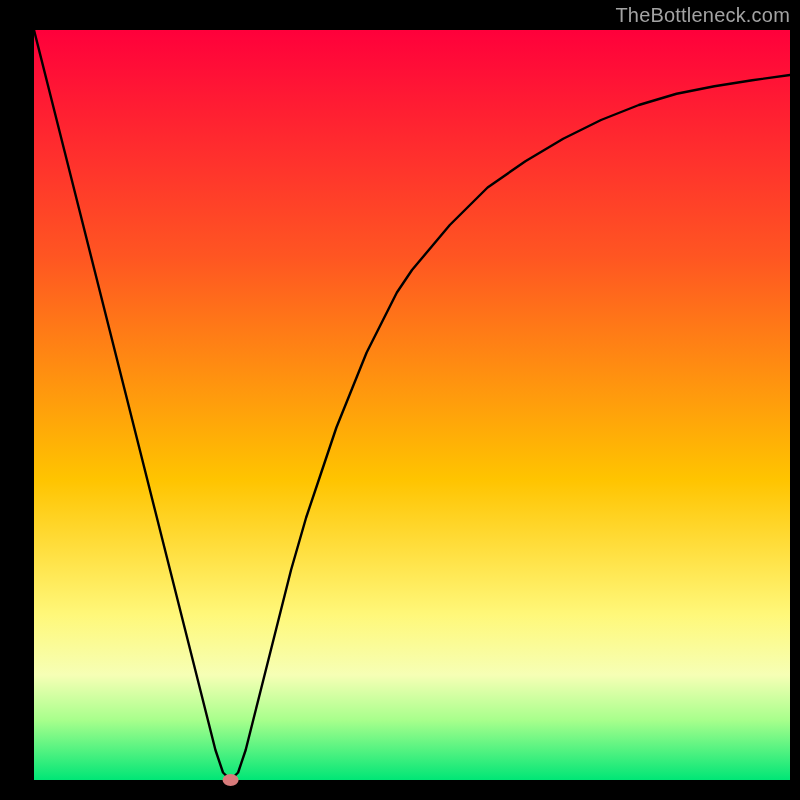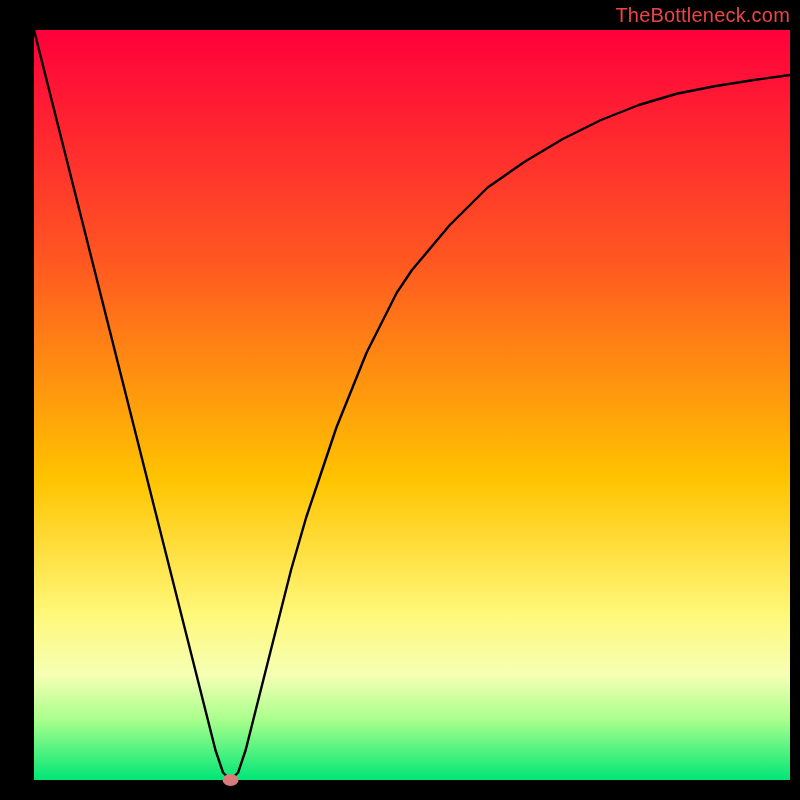--- a/index.html
+++ b/index.html
@@ -14,21 +14,21 @@
   .stage {
     position: relative;
     width: 800px;
     height: 800px;
     background: #000;
   }
   .watermark {
     position: absolute;
     top: 4px;
     right: 10px;
-    color: #ef4444;
+    color: #a3a3a3;
     font-size: 20px;
     font-weight: 500;
     letter-spacing: 0.2px;
     z-index: 5;
   }
   svg.chart {
     position: absolute;
     left: 0;
     top: 0;
     width: 800px;

